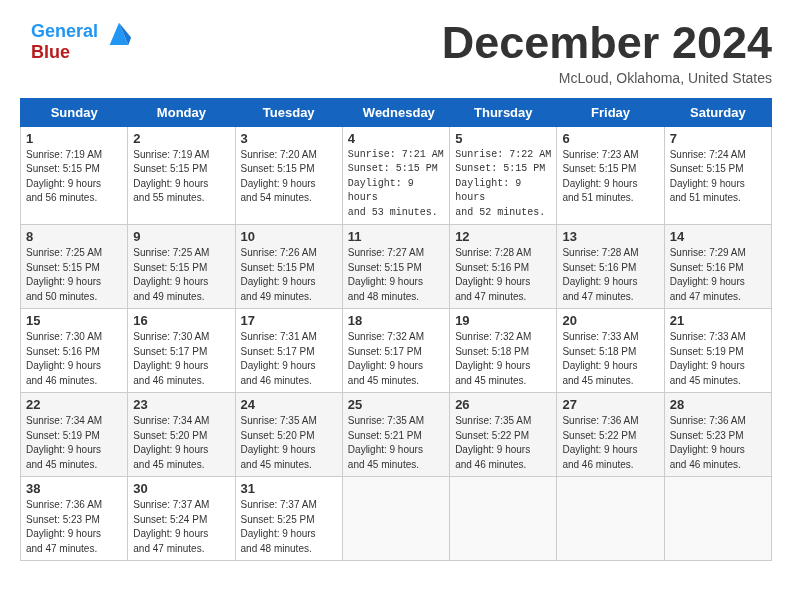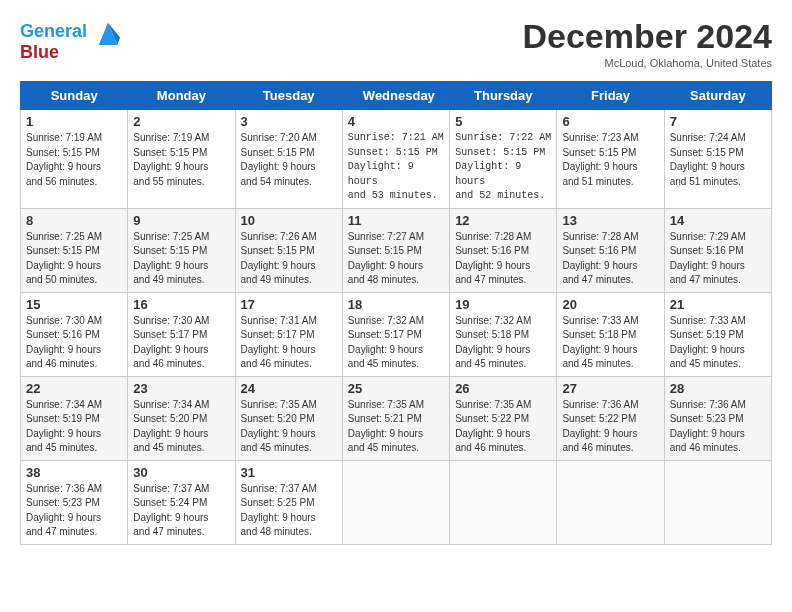--- a/index.html
+++ b/index.html
@@ -17,46 +17,47 @@
     .header-row {
       display: flex;
       align-items: flex-start;
       justify-content: space-between;
       margin-bottom: 12px;
     }
     .logo {
       display: flex;
       align-items: center;
       gap: 0;
+      margin-left: 11px;
     }
     .logo-text {
       font-size: 18px;
       font-weight: bold;
       color: #333;
       line-height: 1.1;
     }
     .logo-text span {
       color: #2196F3;
     }
     .logo-icon {
       width: 28px;
       height: 28px;
       margin-left: 2px;
     }
     .title-block {
       text-align: right;
     }
     .month-title {
-      font-size: 34px;
+      font-size: 45px;
       font-weight: bold;
       color: #333;
       line-height: 1.1;
     }
     .location {
-      font-size: 11px;
+      font-size: 14px;
       color: #555;
       margin-top: 2px;
     }
     table {
       width: 100%;
       border-collapse: collapse;
       table-layout: fixed;
     }
     thead th {
       background-color: #1565C0;

